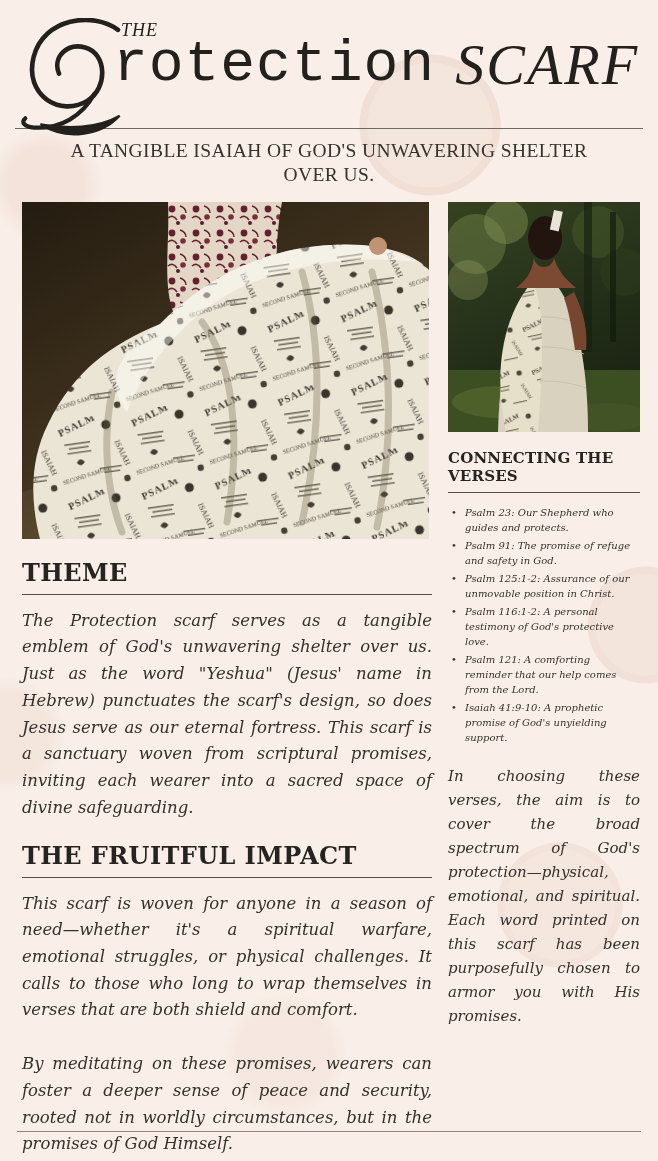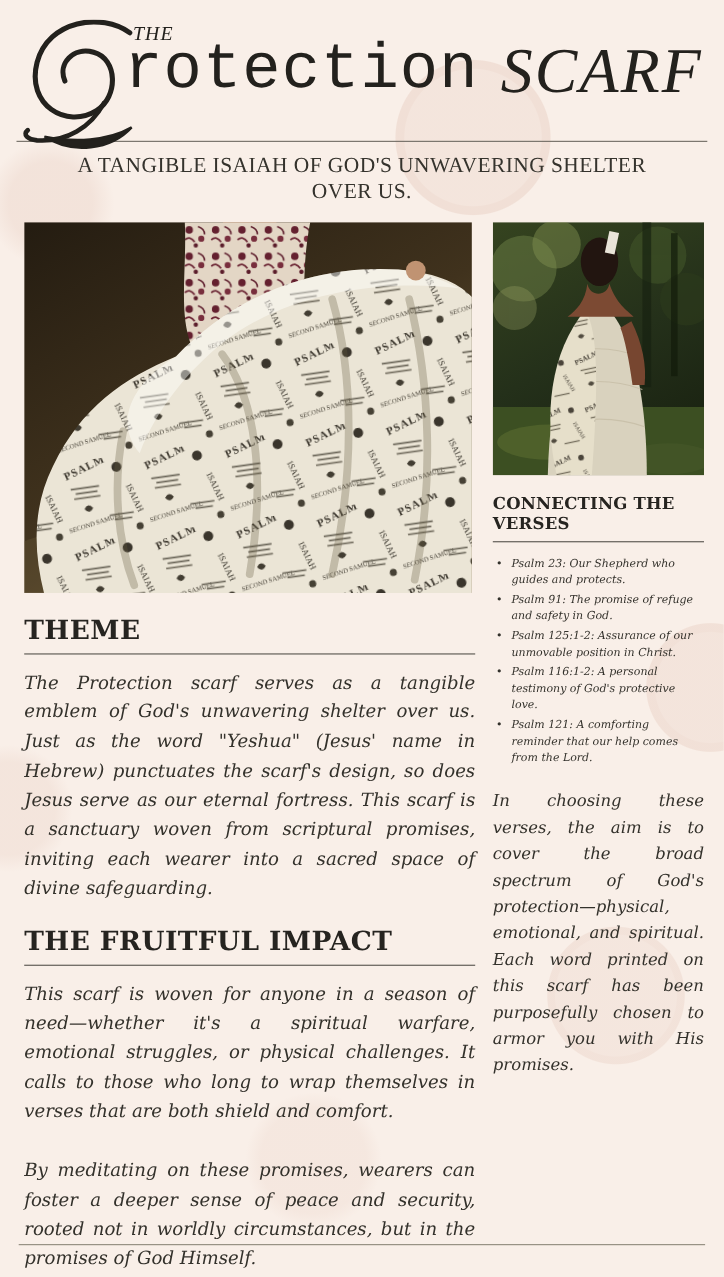--- a/index.html
+++ b/index.html
@@ -222,20 +222,21 @@
 
       <section>
         <h3 class="side-h">CONNECTING THE VERSES</h3>
         <hr class="section-rule">
         <ul class="verse-list">
           <li>Psalm 23: Our Shepherd who guides and protects.</li>
           <li>Psalm 91: The promise of refuge and safety in God.</li>
           <li>Psalm 125:1-2: Assurance of our unmovable position in Christ.</li>
           <li>Psalm 116:1-2: A personal testimony of God's protective love.</li>
           <li>Psalm 121: A comforting reminder that our help comes from the Lord.</li>
+          <li>Isaiah 41:9-10: A prophetic promise of God's unyielding support.</li>
         </ul>
         <p class="side-p">In choosing these verses, the aim is to cover the broad spectrum of God's protection—physical, emotional, and spiritual. Each word printed on this scarf has been purposefully chosen to armor you with His promises.</p>
       </section>
     </div>
   </div>
 
   <hr class="bottom-rule">
 </div>
 
 </body></html>

